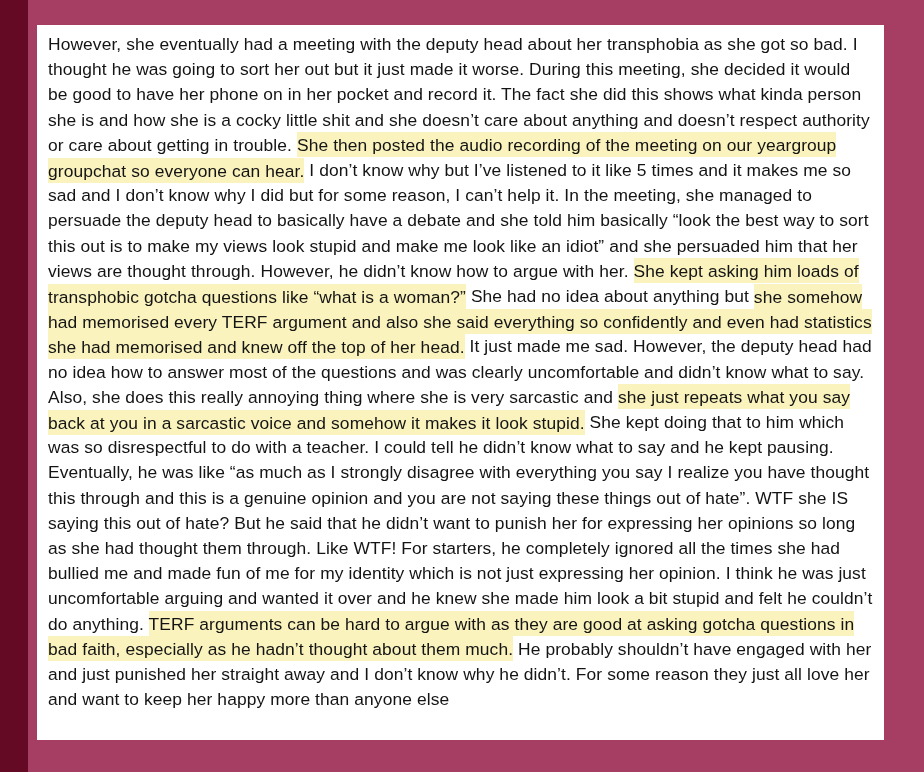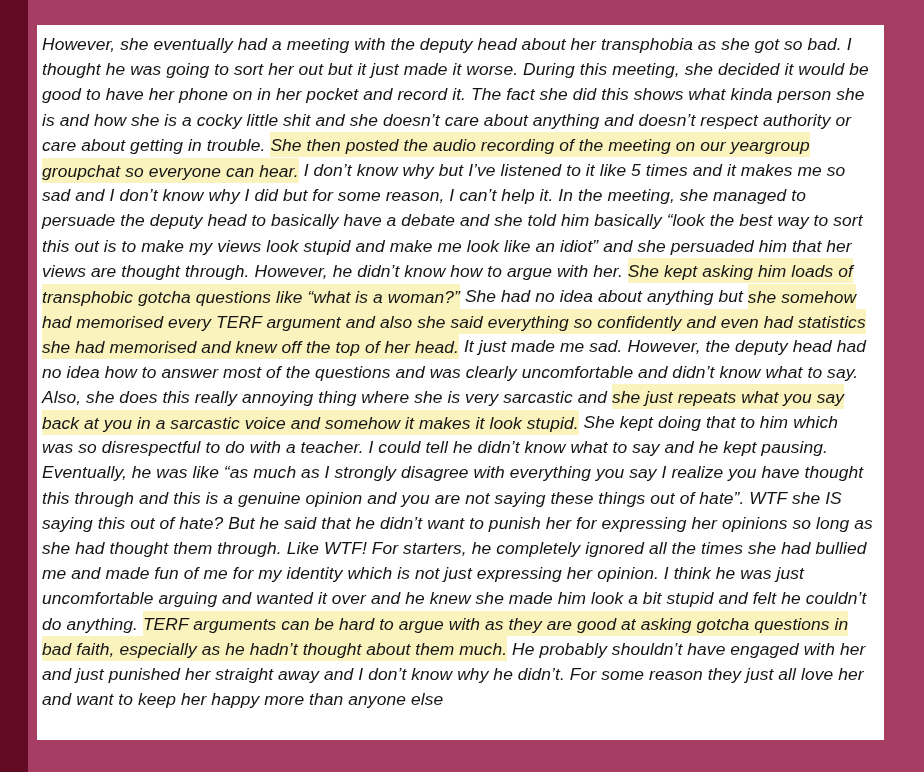--- a/index.html
+++ b/index.html
@@ -23,22 +23,21 @@
     background: var(--accent-bar, #640a25);
   }
   .page {
     position: absolute;
     left: 37px;
     top: 25px;
     width: 847px;
     height: 715px;
     background: var(--page-bg, #ffffff);
     box-sizing: border-box;
-    padding: 7px 10px 0 5px;
-    font-style: italic;
+    padding: 7px 10px 0 11px;
   }
   .body-text {
     margin: 0;
     font-family: "Liberation Sans", "DejaVu Sans", sans-serif;
     font-size: 17.4px;
     line-height: 25.2px;
     color: var(--text-color, #141414);
     text-align: left;
     letter-spacing: 0.1px;
   }

